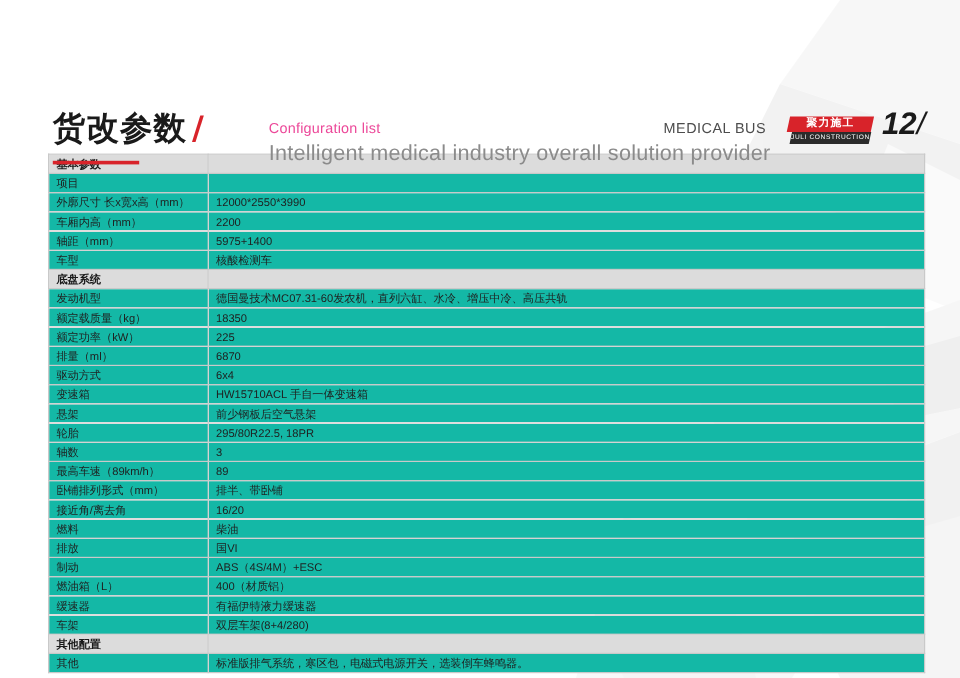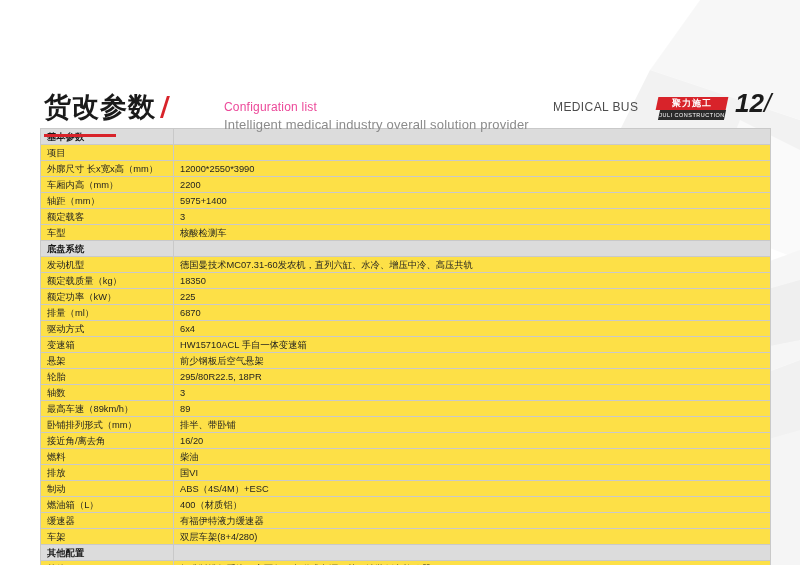--- a/index.html
+++ b/index.html
@@ -66,21 +66,21 @@
     left: 224px;
     top: 52px;
     font-size: 12px;
     color: #ec4899;
     letter-spacing: .2px;
   }
   .sub-en-2 {
     position: absolute;
     left: 224px;
     top: 69px;
-    font-size: 13px;
+    font-size: 18px;
     color: #8b8b8b;
     letter-spacing: .2px;
   }
   .medical-bus {
     position: absolute;
     left: 553px;
     top: 52px;
     font-size: 12px;
     color: #4c4c4c;
     letter-spacing: .4px;
@@ -158,21 +158,21 @@
   table.spec tr { height: 16px; }
   table.spec td {
     border: 1px solid #c9c9c9;
     font-size: 9.3px;
     color: #1f1f1f;
     padding: 0 0 0 6px;
     line-height: 14px;
     height: 15px;
     white-space: nowrap;
     overflow: hidden;
-    background: #fde047;
+    background: #14b8a6;
   }
   td.label { width: 126px; }
   td.value { width: 590px; }
   tr.section td {
     background: #dcdcdc;
     font-weight: bold;
     color: #1a1a1a;
   }
 </style>
 </head>
@@ -231,24 +231,20 @@
         </tr>
         <tr>
           <td class="label">车厢内高（mm）</td>
           <td class="value">2200</td>
         </tr>
         <tr>
           <td class="label">轴距（mm）</td>
           <td class="value">5975+1400</td>
         </tr>
         <tr>
-          <td class="label">额定载客</td>
-          <td class="value">3</td>
-        </tr>
-        <tr>
           <td class="label">车型</td>
           <td class="value">核酸检测车</td>
         </tr>
         <tr class="section">
           <td class="label">底盘系统</td>
           <td class="value"></td>
         </tr>
         <tr>
           <td class="label">发动机型</td>
           <td class="value">德国曼技术MC07.31-60发农机，直列六缸、水冷、增压中冷、高压共轨</td>

